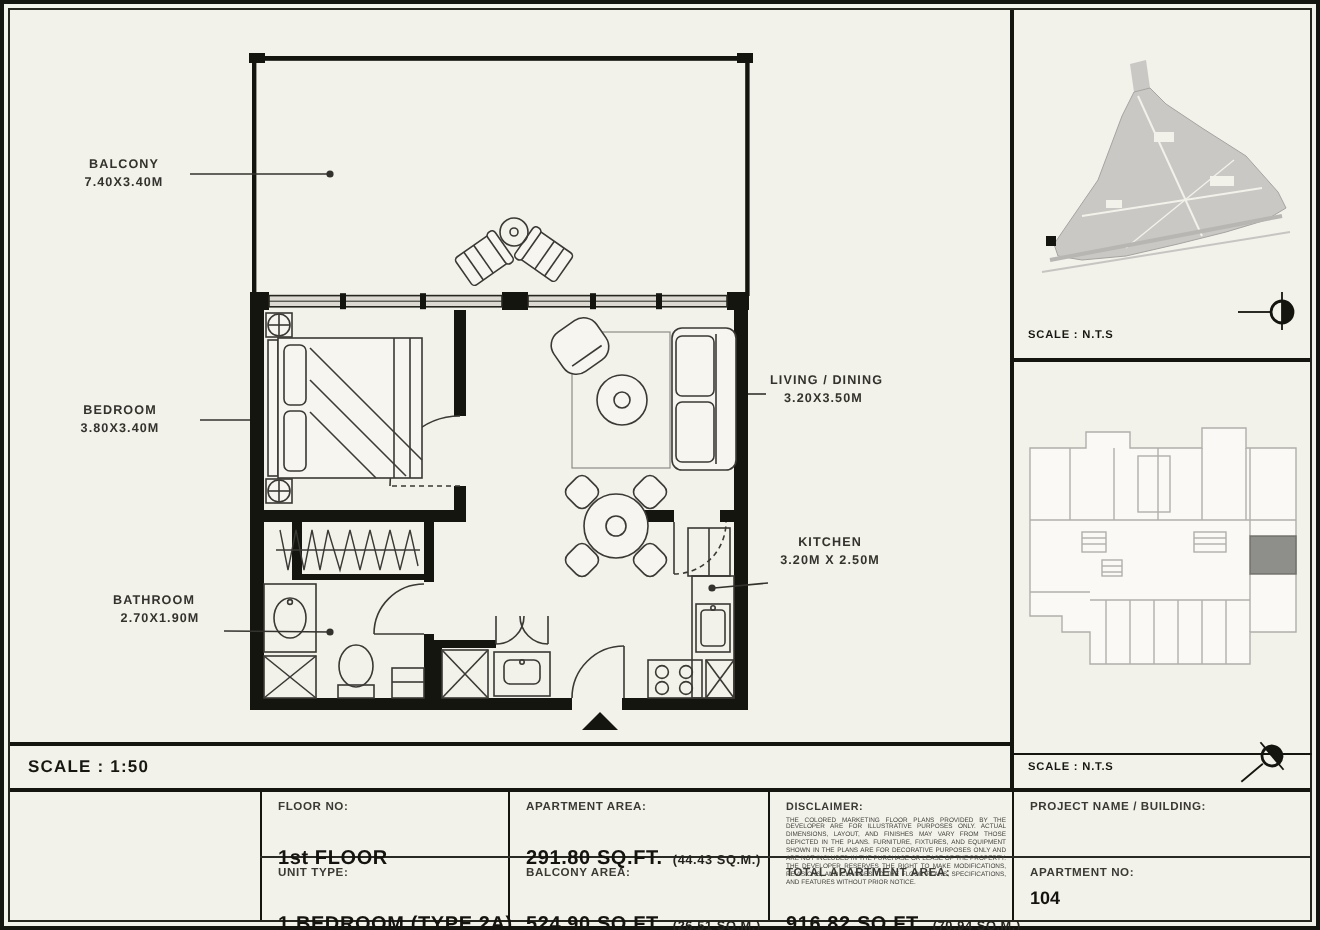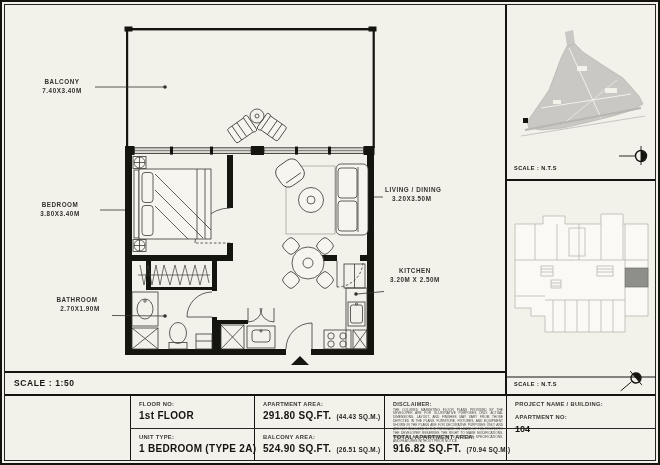--- a/index.html
+++ b/index.html
@@ -15,21 +15,21 @@
   .vline{position:absolute;background:#15150f;width:1.5px;}
   .hline{position:absolute;background:#15150f;height:1.5px;}
   .thin{background:#2a2a24;height:1px;}
   
   .scale-main{position:absolute;left:5px;top:371px;width:500px;height:23px;display:flex;align-items:center;}
   .scale-main span{font-size:8.5px;font-weight:700;letter-spacing:.6px;padding-left:9px;color:#171711;}
   .scale-small{font-size:5.6px;font-weight:700;letter-spacing:.4px;color:#171711;}
   
   .cell{position:absolute;box-sizing:border-box;padding:5px 0 0 8px;}
   .cell .lbl{font-size:5.8px;font-weight:700;letter-spacing:.3px;color:#3a3933;}
-  .cell .val{font-size:10px;font-weight:600;letter-spacing:.3px;margin-top:3px;color:#14130e;white-space:nowrap;}
+  .cell .val{font-size:10px;font-weight:600;letter-spacing:.3px;margin-top:17px;color:#14130e;white-space:nowrap;}
   .cell .val .metric{font-size:6.4px;font-weight:600;margin-left:5px;color:#23221c;}
   .cell .val-sm{font-size:9px;font-weight:600;margin-top:4px;color:#14130e;}
   .disc-text{font-size:3.2px;line-height:3.9px;color:#46453f;margin-top:1.5px;width:110px;text-align:justify;font-weight:500;}
   .room-label{fill:#33322c;font-size:6.3px;font-weight:700;letter-spacing:.55px;font-family:"Liberation Sans",sans-serif;}
   svg{display:block;}
 </style>
 </head>
 <body>
 
 <div class="outer-frame"></div>
@@ -333,16 +333,16 @@
 </div>
 <div class="cell" style="left:385px;top:429px;width:121px;height:31px;">
   <div class="lbl">TOTAL APARTMENT AREA:</div>
   <div class="val"><span>916.82 SQ.FT.</span><span class="metric">(70.94 SQ.M.)</span></div>
 </div>
 
 <div class="cell" style="left:507px;top:396px;width:148px;height:32px;">
   <div class="lbl">PROJECT NAME / BUILDING:</div>
   <div class="val"></div>
 </div>
-<div class="cell" style="left:507px;top:409px;width:148px;height:31px;">
+<div class="cell" style="left:507px;top:429px;width:148px;height:31px;">
   <div class="lbl">APARTMENT NO:</div>
   <div class="val-sm">104</div>
 </div>
 
 </body></html>

